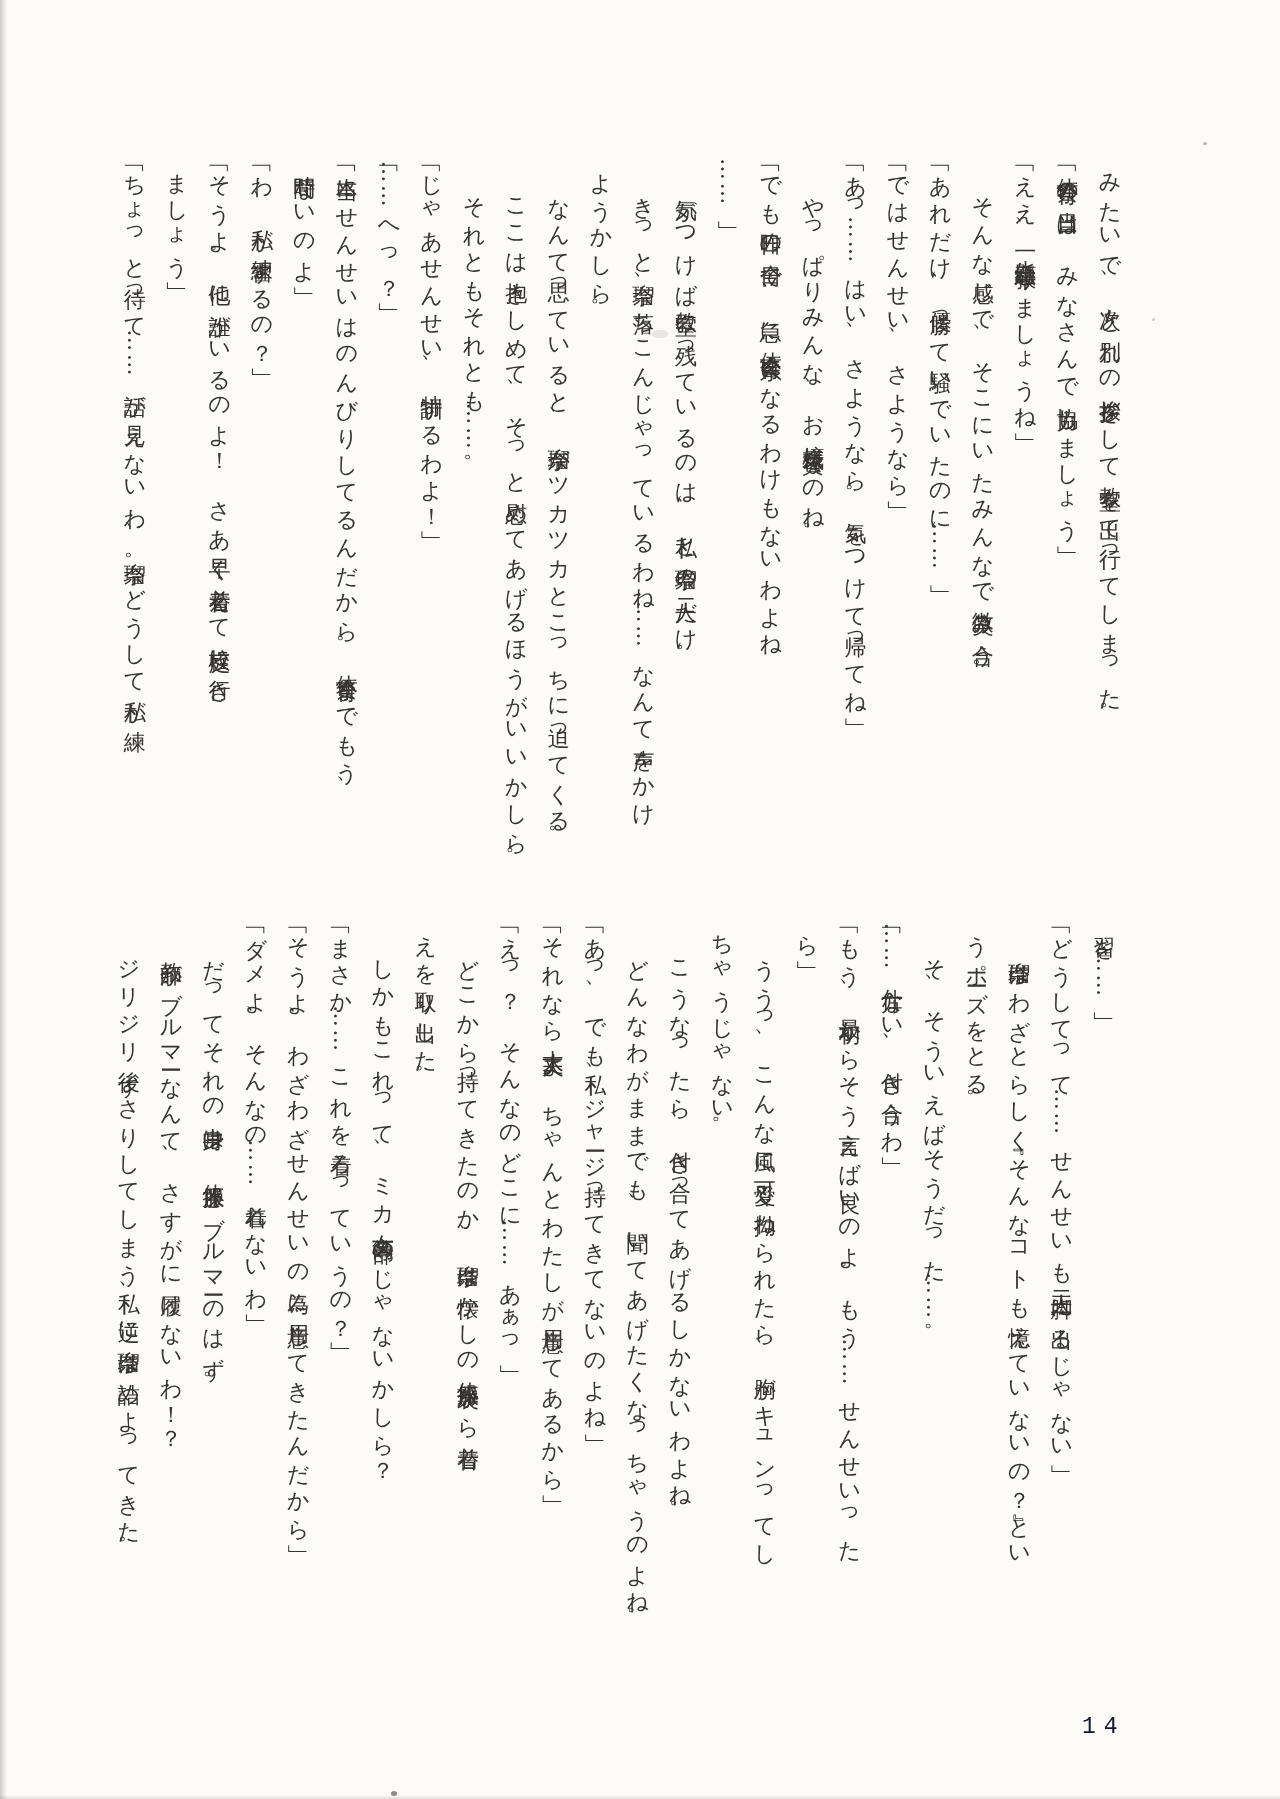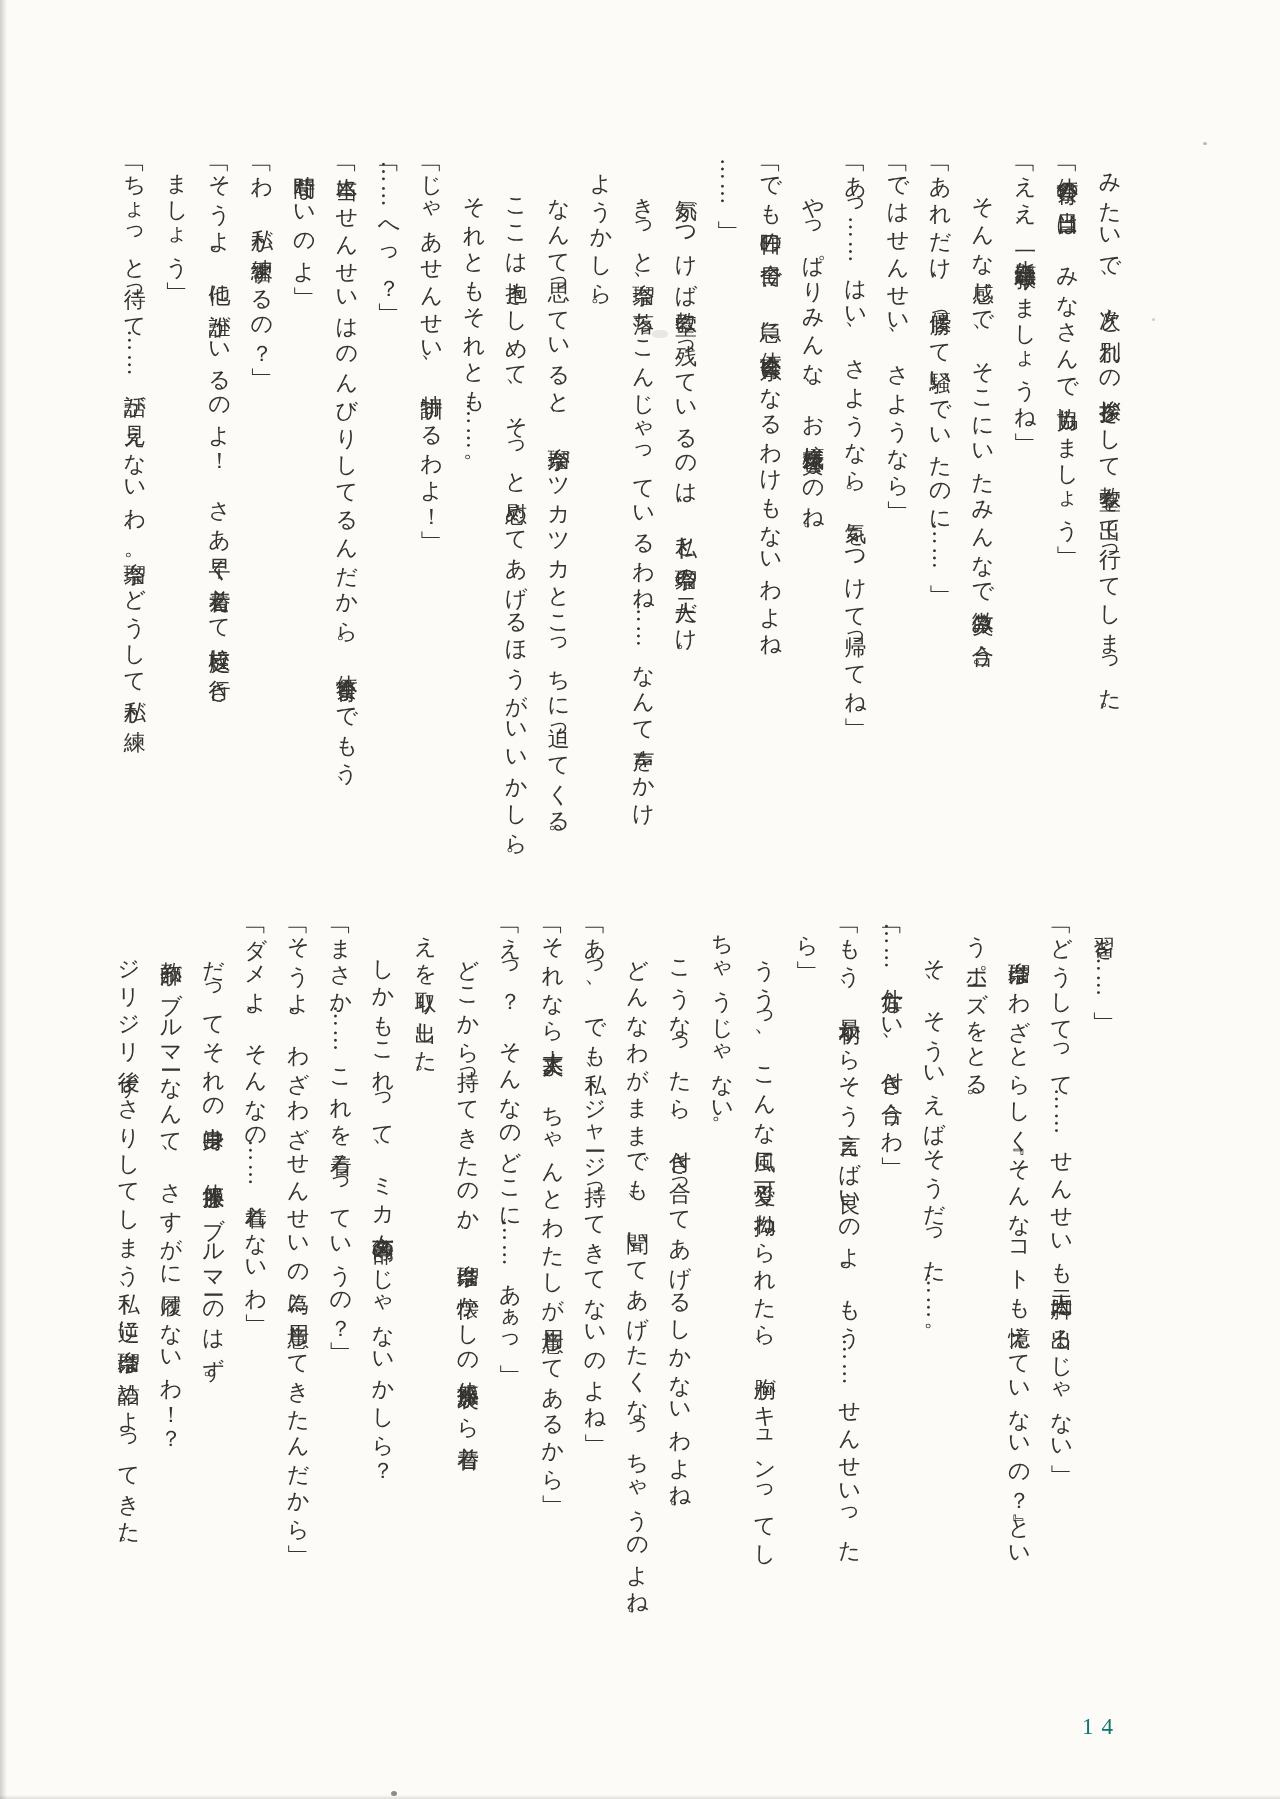--- a/index.html
+++ b/index.html
@@ -62,22 +62,22 @@
   .band p.tcol {
     margin: 0;
     padding: 0;
   }
   .page-number {
     position: absolute;
     left: 1082px;
     top: 1714px;
     font-size: 23px;
     letter-spacing: 8px;
-    color: #0f766e;
-    font-family: Liberation Serif, serif;
+    color: #0f172a;
+    font-family: Liberation Mono, monospace;
   }
 </style>
 </head>
 <body>
 
 <div class="page">
   <div class="edge-left"></div>
   <div class="edge-bottom"></div>
   <div class="speck s1"></div>
   <div class="speck s2"></div>

